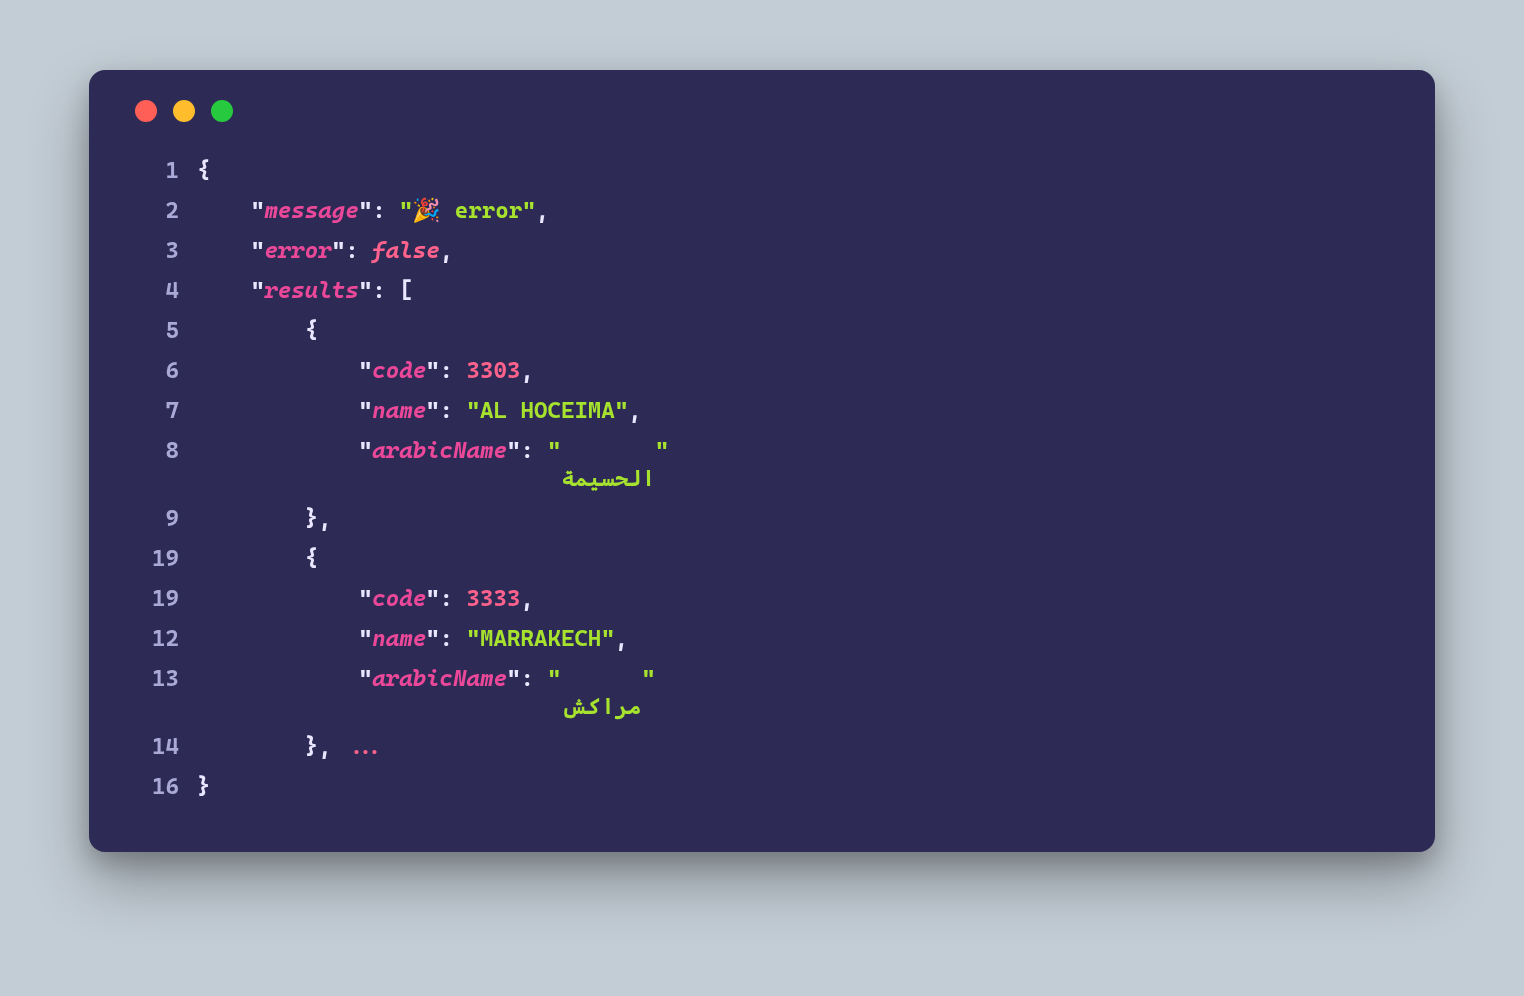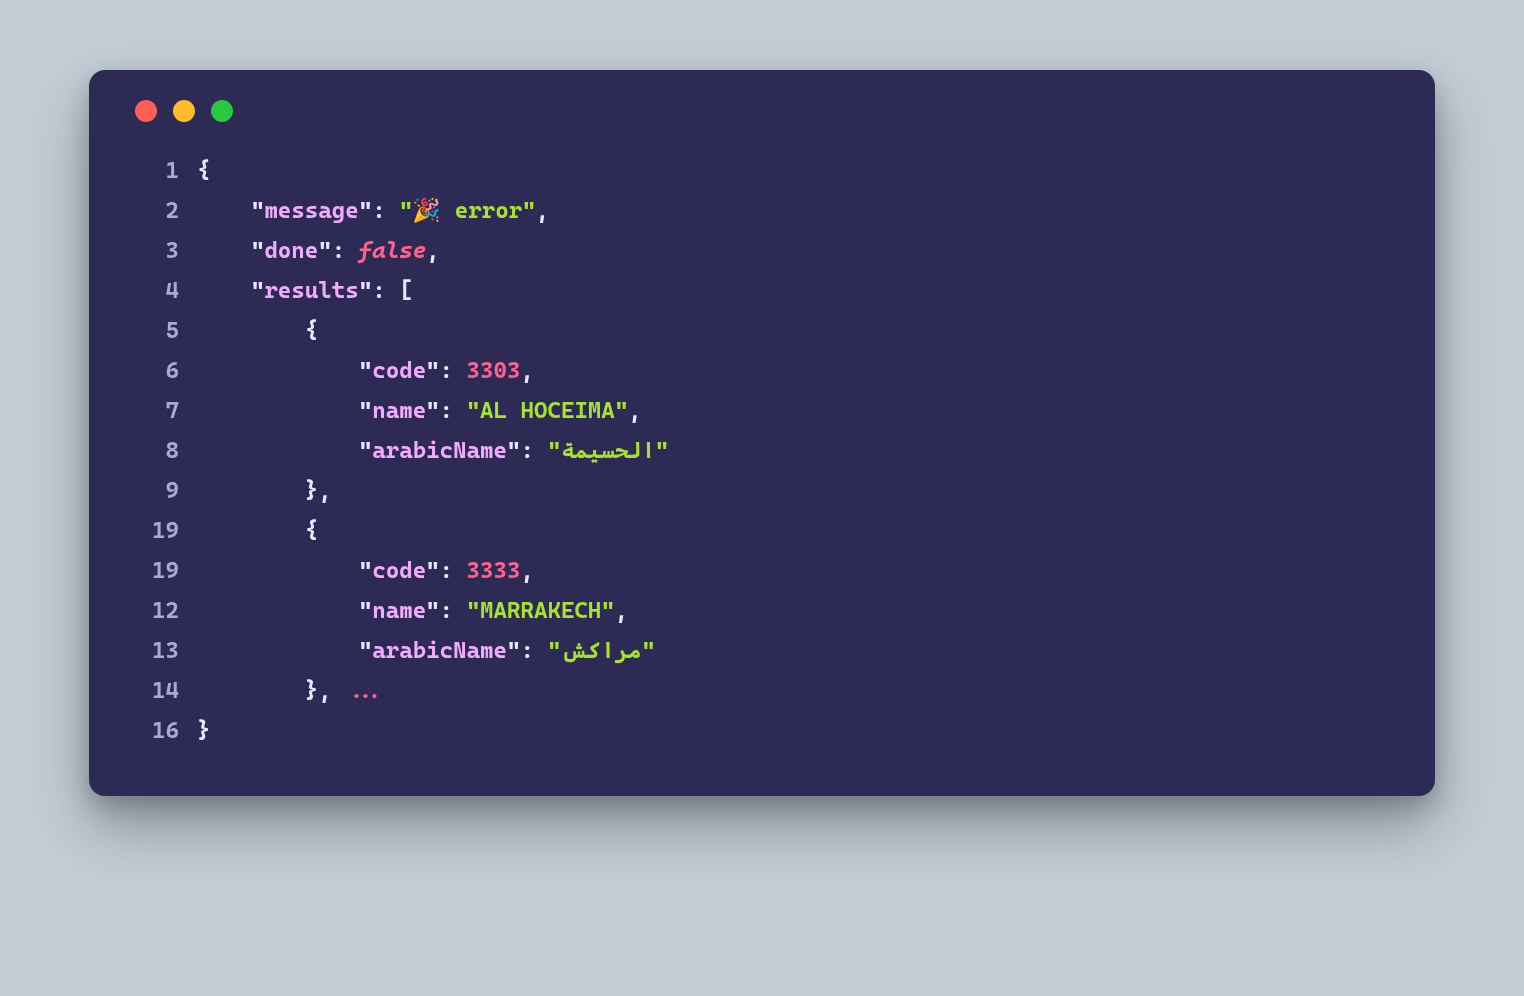--- a/index.html
+++ b/index.html
@@ -54,28 +54,28 @@
   }
   .ln {
     width: 44px;
     text-align: right;
     color: #aaa8d6;
     margin-right: 18px;
     user-select: none;
     flex-shrink: 0;
   }
   .punct { color: #eae6ff; }
-  .key   { color: #f0abfc; }
+  .key   { color: #ec4899; font-style: italic; }
   .quote { color: #eae6ff; }
   .str   { color: #a6e22e; }
   .strq  { color: #a6e22e; } 
   .num   { color: #ff628c; }
   .bool  { color: #ff628c; font-style: italic; }
   .ellipsis { color: #ff628c; }
-  .arabic { direction: rtl; unicode-bidi: isolate; }
+  .arabic { direction: rtl; unicode-bidi: isolate; margin-top: 28px; }
 </style>
 </head>
 <body>
 
 <div class="stage">
   <div class="window">
 
     <div class="traffic">
       <div class="dot red"></div>
       <div class="dot yellow"></div>
@@ -87,21 +87,21 @@
       <div class="row">
         <span class="ln">1</span>
         <span class="punct">{</span>
       </div>
 
       <div class="row">
         <span class="ln">2</span><span>    </span><span class="quote">"</span><span class="key">message</span><span class="quote">"</span><span class="punct">:</span><span> </span><span class="strq">"</span><span class="str">🎉 error</span><span class="strq">"</span><span class="punct">,</span>
       </div>
 
       <div class="row">
-        <span class="ln">3</span><span>    </span><span class="quote">"</span><span class="key">done</span><span class="quote">"</span><span class="punct">:</span><span> </span><span class="bool">false</span><span class="punct">,</span>
+        <span class="ln">3</span><span>    </span><span class="quote">"</span><span class="key">error</span><span class="quote">"</span><span class="punct">:</span><span> </span><span class="bool">false</span><span class="punct">,</span>
       </div>
 
       <div class="row">
         <span class="ln">4</span><span>    </span><span class="quote">"</span><span class="key">results</span><span class="quote">"</span><span class="punct">:</span><span> </span><span class="punct">[</span>
       </div>
 
       <div class="row">
         <span class="ln">5</span><span>        </span><span class="punct">{</span>
       </div>
 

